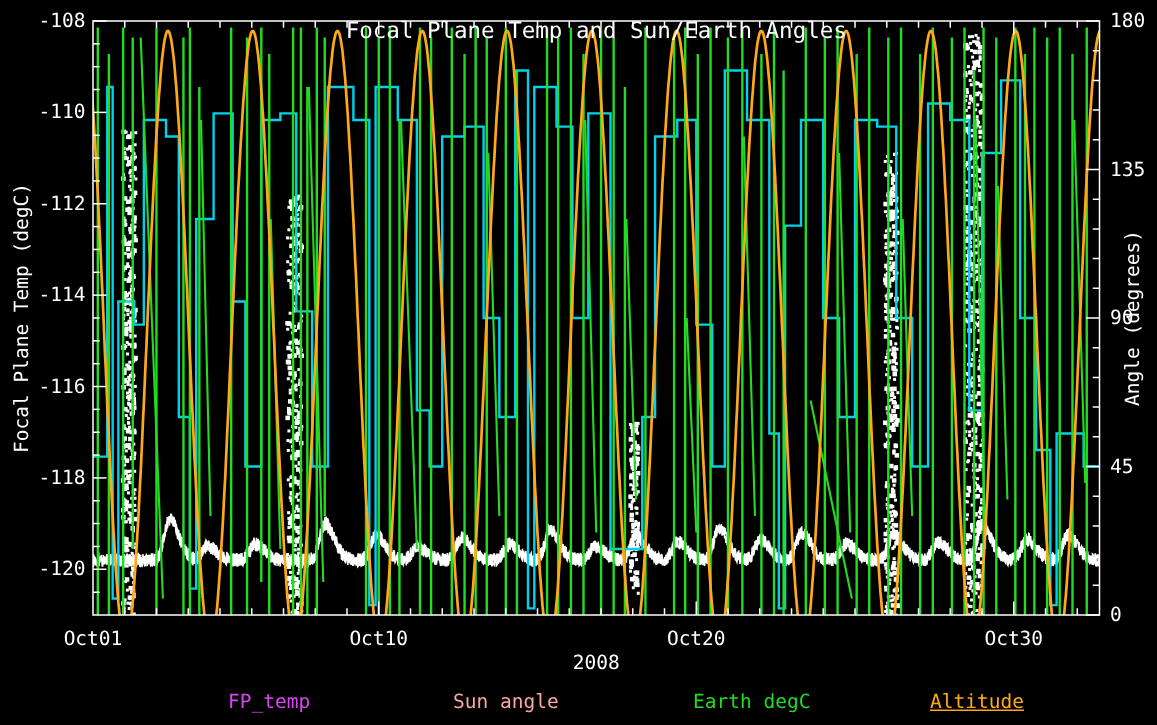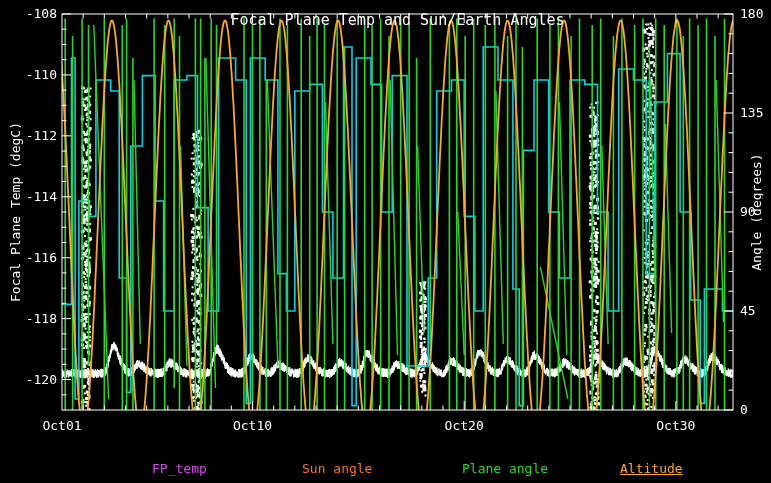--- a/index.html
+++ b/index.html
@@ -1829,18 +1829,19 @@
         <text x="675.8485804416404" y="430" text-anchor="middle">Oct30</text>
       </g>
     </svg>
 
   <div id="chart-title" class="overlay">Focal Plane Temp and Sun/Earth Angles</div>
 
   <div id="ylabel-left" class="ylab">Focal Plane Temp (degC)</div>
 
   <div id="ylabel-right" class="ylab">Angle (degrees)</div>
 
+  <div id="xaxis-label" class="overlay">2008</div>
 
   <span class="legend-item" id="legend-0" style="left: 152px; color: #d946ef;">FP_temp</span>
-  <span class="legend-item" id="legend-1" style="left: 302px; color: #f97316;">Sun angle</span>
-  <span class="legend-item" id="legend-2" style="left: 462px; color: rgb(34, 220, 34);">Plane angle</span>
+  <span class="legend-item" id="legend-1" style="left: 302px; color: #fca5a5;">Sun angle</span>
+  <span class="legend-item" id="legend-2" style="left: 462px; color: rgb(34, 220, 34);">Earth degC</span>
   <span class="legend-item" id="legend-3" style="left: 620px; color: rgb(255, 168, 24); text-decoration: underline;">Altitude</span>
 </div>
 
 </body></html>

